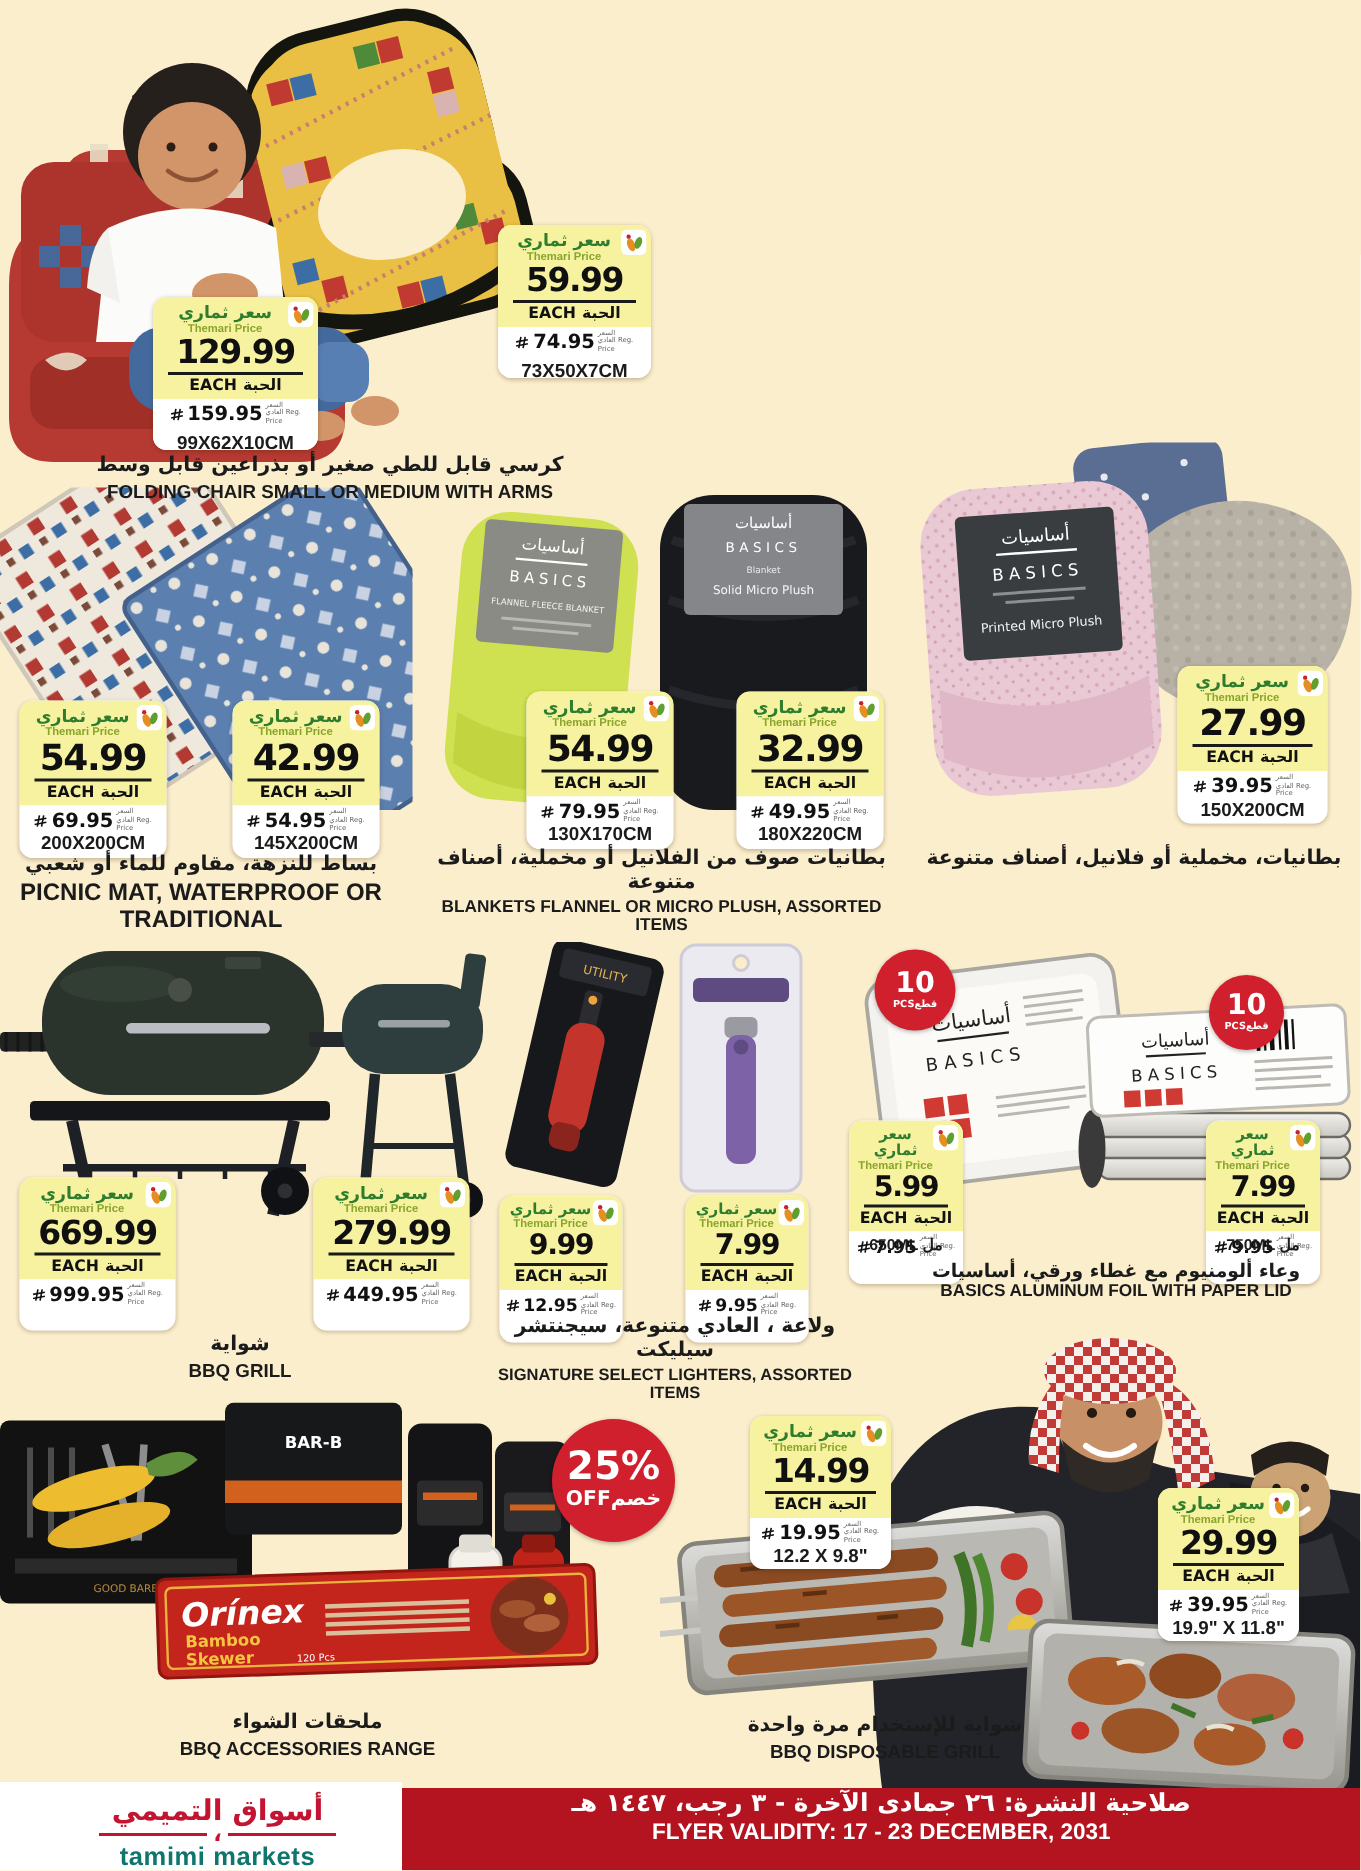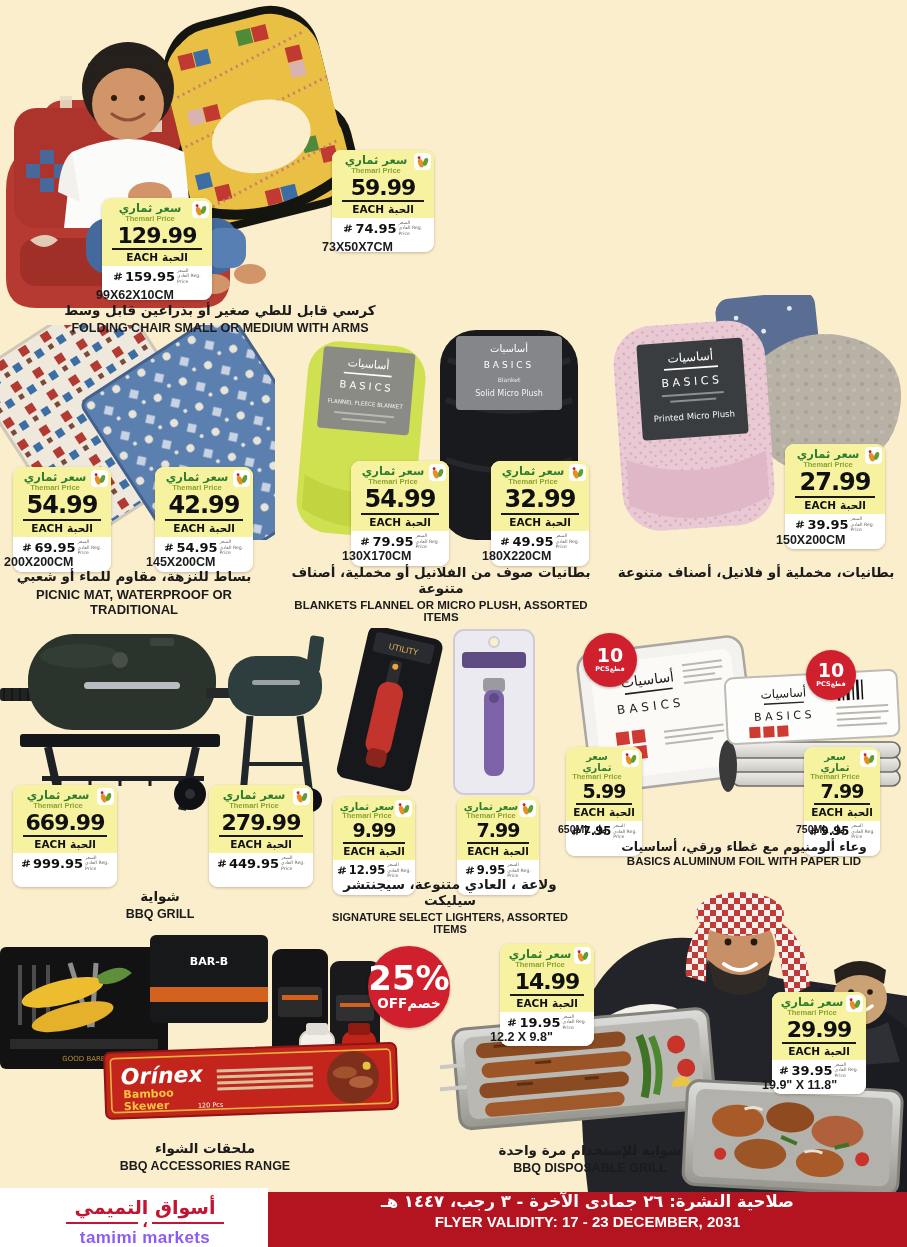--- a/index.html
+++ b/index.html
@@ -27,44 +27,44 @@
   .ptag-reg{background:#fff;padding:2px 2px 16px;display:flex;align-items:center;justify-content:center;gap:2px;}
   .reg-val{font-weight:700;font-size:13px;color:#111;}
   .reg-lbl{font-size:4.6px;color:#666;max-width:24px;line-height:1.2;text-align:left;}
   .riyal{display:inline-flex;}
   .sm .ptag-price{font-size:19px;}
   .sm .ptag-ar{font-size:10px;}
   .sm .reg-val{font-size:11.5px;}
   .lg .ptag-price{font-size:22px;}
   .md .ptag-price{font-size:22px;}
   
-  .size-lbl{position:absolute;font-weight:700;font-size:12.5px;color:#1b1b1b;
+  .size-lbl{position:absolute;text-align:center;font-weight:700;font-size:12.5px;color:#1b1b1b;
             font-family:"Liberation Sans",sans-serif;}
   .caption{position:absolute;text-align:center;color:#1b1b1b;}
   .caption .ar{font-size:13.5px;font-weight:700;direction:rtl;}
   .caption .en{font-size:12.5px;font-weight:700;margin-top:3px;font-family:"Liberation Sans",sans-serif;}
   
   .badge{position:absolute;border-radius:50%;background:#d0202e;color:#fff;display:flex;flex-direction:column;
          align-items:center;justify-content:center;font-weight:800;box-shadow:0 1px 3px rgba(0,0,0,.3);}
   .badge .big{font-size:19px;line-height:1;}
   .badge .small{font-size:6.5px;line-height:1.3;}
-  .badge-off .big{font-size:34px;}
+  .badge-off .big{font-size:26px;}
   .badge-off .small{font-size:13.5px;}
   
   .footer-left{position:absolute;left:0;top:1188px;width:268px;height:59px;background:#ffffff;}
   .footer-band{position:absolute;left:268px;top:1192px;width:639px;height:55px;background:#b3141f;color:#fff;
                display:flex;flex-direction:column;align-items:center;gap:2px;}
   .footer-band .ar{font-size:16.5px;font-weight:700;direction:rtl;}
   .footer-band .en{font-size:15px;font-weight:700;font-family:"Liberation Sans",sans-serif;}
   .logo{position:absolute;left:60px;top:1196px;width:170px;text-align:center;}
   .logo-ar{color:#c31432;font-weight:700;font-size:19px;direction:rtl;}
   .logo-sep{display:flex;align-items:center;gap:4px;margin:1px 6px;}
   .sep-line{flex:1;height:2.5px;background:#c31432;}
   .sep-comma{font-size:15px;font-weight:700;color:#c31432;line-height:.5;}
-  .logo-en{color:#8b5cf6;font-weight:700;font-size:17px;letter-spacing:.4px;font-family:"Liberation Sans",sans-serif;}
+  .logo-en{color:#0f766e;font-weight:700;font-size:17px;letter-spacing:.4px;font-family:"Liberation Sans",sans-serif;}
 </style>
 </head>
 <body>
 
 <div class="page">
 
   <svg class="ill" style="left:0;top:0" width="450" height="315" viewBox="0 0 450 315">
 
     <g>
       <path d="M6 190 q0-38 32-42 l4-28 q3-20 24-20 h104 q20 0 24 20 l4 28 q32 4 32 42 v88 q0 30-30 30 H36 q-30 0-30-30 z" fill="#b63a31"></path>
@@ -1003,21 +1003,21 @@
   </div>
 </div>
   <div class="size-lbl" style="left:762px;top:1078px;width:114px">19.9" X 11.8"</div>
 
   <div class="caption" style="left:10px;top:302px;width:420px">
     <div class="ar">كرسي قابل للطي صغير أو بذراعين قابل وسط</div>
     <div class="en">FOLDING CHAIR SMALL OR MEDIUM WITH ARMS</div>
   </div>
   <div class="caption" style="left:0px;top:568px;width:268px">
     <div class="ar">بساط للنزهة، مقاوم للماء أو شعبي</div>
-    <div class="en" style="font-size:13px">PICNIC MAT, WATERPROOF OR TRADITIONAL</div>
+    <div class="en" style="font-size:16px">PICNIC MAT, WATERPROOF OR TRADITIONAL</div>
   </div>
   <div class="caption" style="left:290px;top:564px;width:302px">
     <div class="ar">بطانيات صوف من الفلانيل أو مخملية، أصناف متنوعة</div>
     <div class="en" style="font-size:11.5px">BLANKETS FLANNEL OR MICRO PLUSH, ASSORTED ITEMS</div>
   </div>
   <div class="caption" style="left:610px;top:564px;width:292px">
     <div class="ar">بطانيات، مخملية أو فلانيل، أصناف متنوعة</div>
   </div>
   <div class="caption" style="left:55px;top:888px;width:210px">
     <div class="ar">شواية</div>

